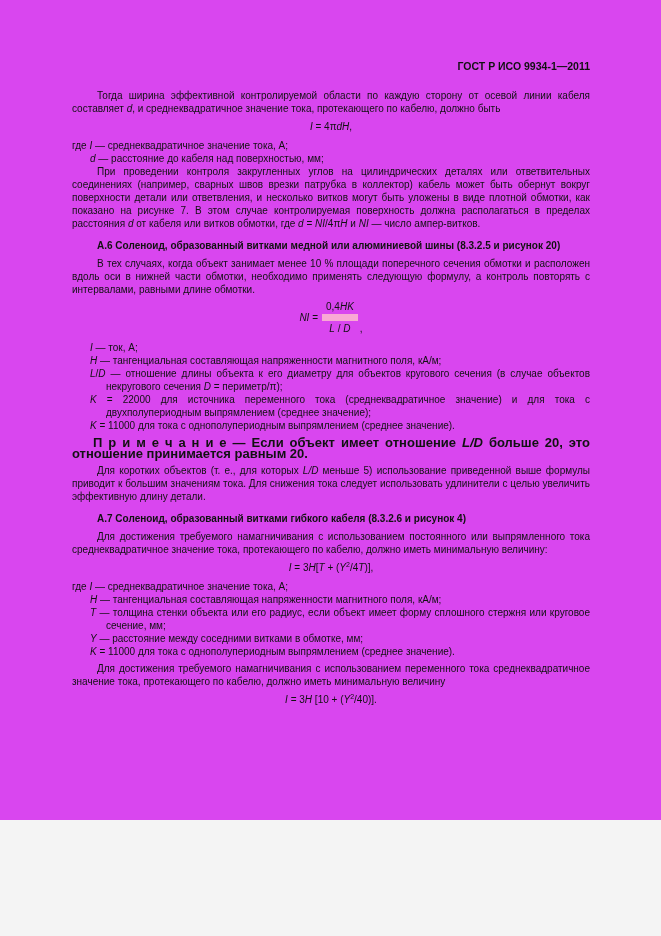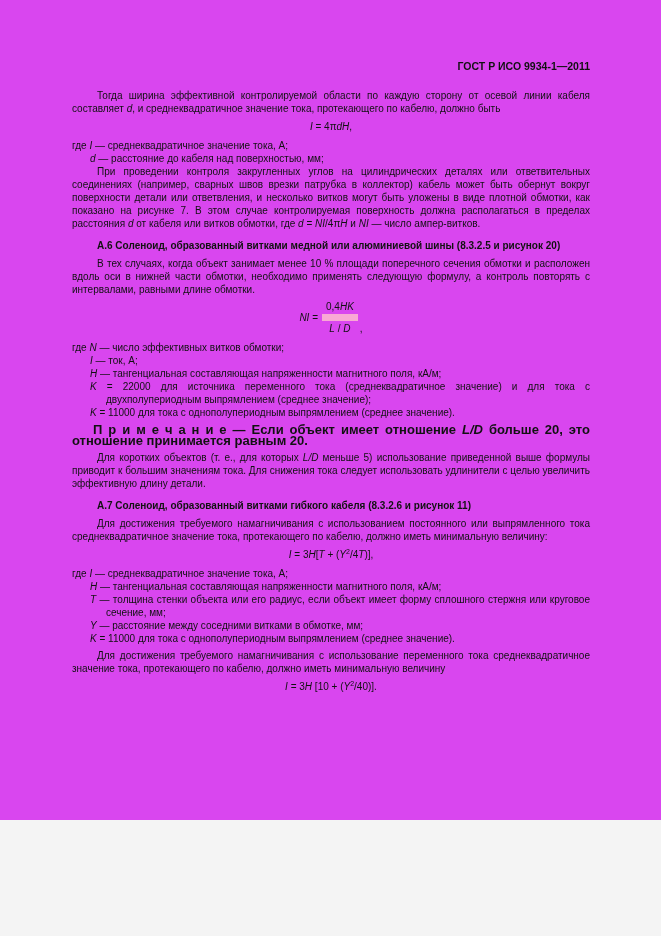--- a/index.html
+++ b/index.html
@@ -104,48 +104,48 @@
         <span class="lhs"><i>NI</i> =</span>
         <span class="frac">
           <span class="num">0,4<i>HK</i></span>
           <span class="den"><i>L</i> / <i>D</i></span>
         </span>
         <span class="tail">,</span>
       </span>
     </div>
 
     <div class="def-list">
-      <div class="def-item lead">где <i>N</i> — число эффективных витков обмотки;</div>
       <div class="def-item"><i>I</i> — ток, А;</div>
       <div class="def-item"><i>H</i> — тангенциальная составляющая напряженности магнитного поля, кА/м;</div>
+      <div class="def-item"><i>L</i>/<i>D</i> — отношение длины объекта к его диаметру для объектов кругового сечения (в случае объектов некругового сечения <i>D</i> = периметр/π);</div>
       <div class="def-item"><i>K</i> = 22000 для источника переменного тока (среднеквадратичное значение) и для тока с двухполупериодным выпрямлением (среднее значение);</div>
       <div class="def-item"><i>K</i> = 11000 для тока с однополупериодным выпрямлением (среднее значение).</div>
     </div>
 
     <div class="note">П р и м е ч а н и е — Если объект имеет отношение <i>L/D</i> больше 20, это отношение принимается равным 20.</div>
 
     <p class="para">Для коротких объектов (т. е., для которых <i>L/D</i> меньше 5) использование приведенной выше формулы приводит к большим значениям тока. Для снижения тока следует использовать удлинители с целью увеличить эффективную длину детали.</p>
 
-    <div class="heading">А.7 Соленоид, образованный витками гибкого кабеля (8.3.2.6 и рисунок 11)</div>
+    <div class="heading">А.7 Соленоид, образованный витками гибкого кабеля (8.3.2.6 и рисунок 4)</div>
 
     <p class="para">Для достижения требуемого намагничивания с использованием постоянного или выпрямленного тока среднеквадратичное значение тока, протекающего по кабелю, должно иметь минимальную величину:</p>
 
     <div class="formula"><i>I</i> = 3<i>H</i>[<i>T</i> + (<i>Y</i><sup>2</sup>/4<i>T</i>)],</div>
 
     <div class="def-list">
       <div class="def-item lead">где <i>I</i> — среднеквадратичное значение тока, А;</div>
       <div class="def-item"><i>H</i> — тангенциальная составляющая напряженности магнитного поля, кА/м;</div>
       <div class="def-item"><i>T</i> — толщина стенки объекта или его радиус, если объект имеет форму сплошного стержня или круговое сечение, мм;</div>
       <div class="def-item"><i>Y</i> — расстояние между соседними витками в обмотке, мм;</div>
       <div class="def-item"><i>K</i> = 11000 для тока с однополупериодным выпрямлением (среднее значение).</div>
     </div>
 
     <div class="spacer-sm"></div>
 
-    <p class="para">Для достижения требуемого намагничивания с использование переменного тока среднеквадратичное значение тока, протекающего по кабелю, должно иметь минимальную величину</p>
+    <p class="para">Для достижения требуемого намагничивания с использованием переменного тока среднеквадратичное значение тока, протекающего по кабелю, должно иметь минимальную величину</p>
 
     <div class="formula"><i>I</i> = 3<i>H</i> [10 + (<i>Y</i><sup>2</sup>/40)].</div>
 
   </div>
 
   <div class="page-number">13</div>
 
 </div>
 
 </body></html>

